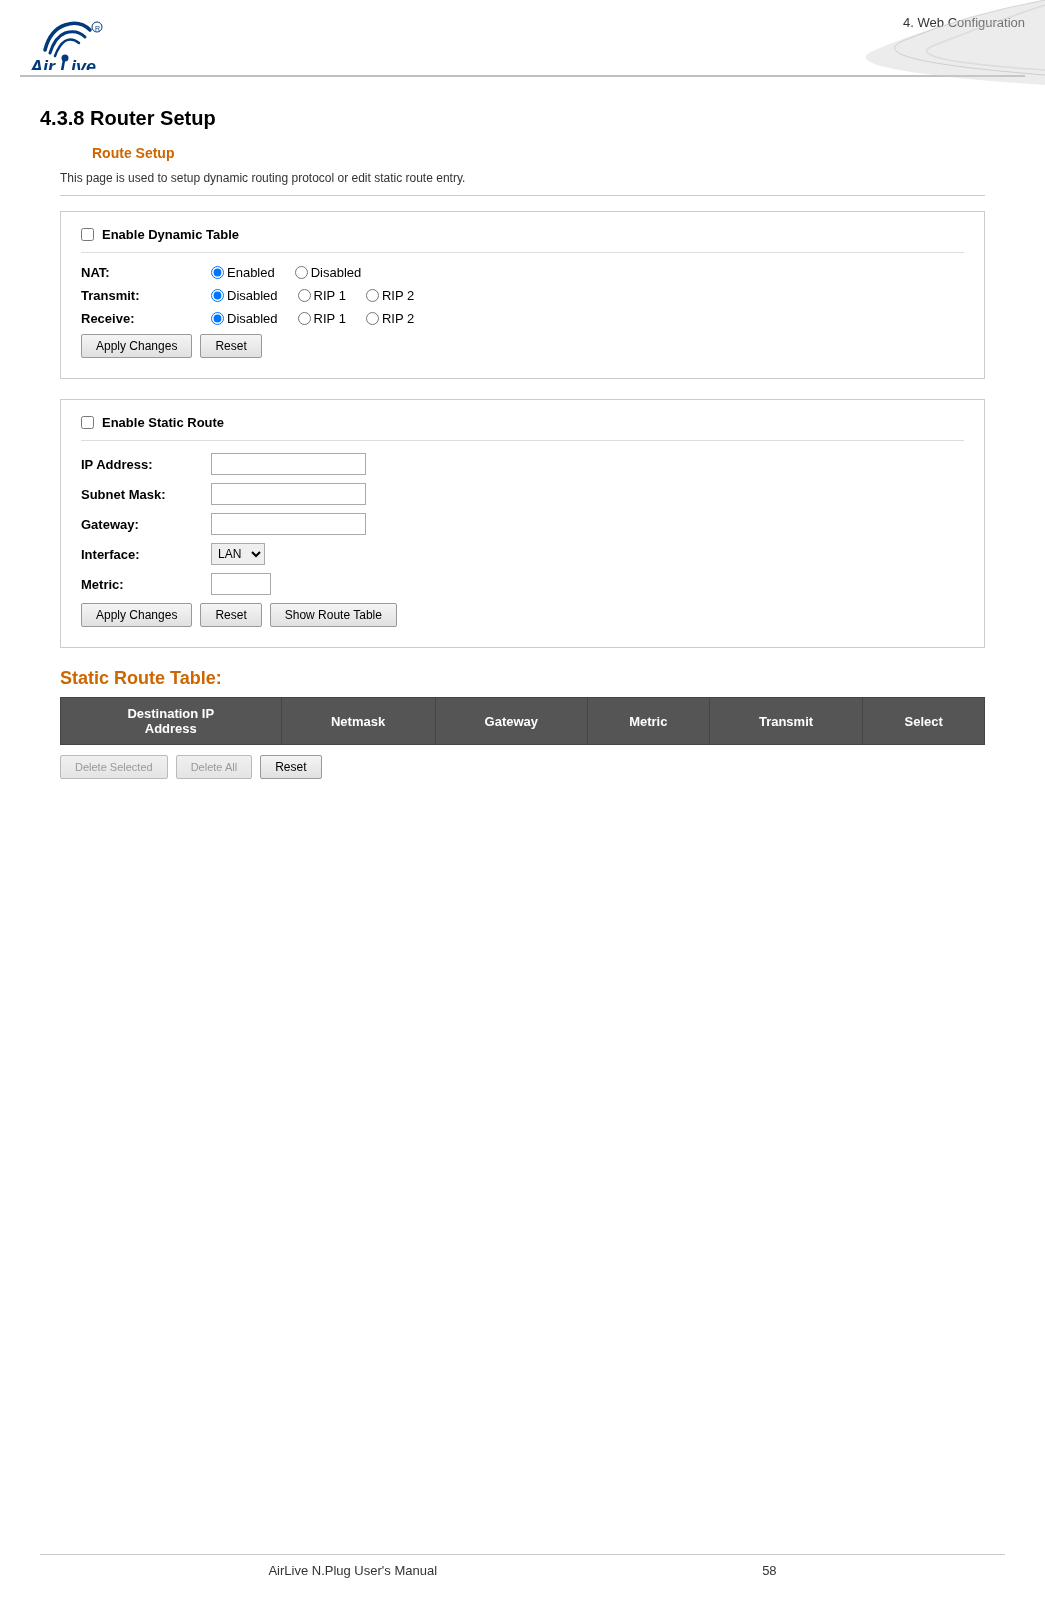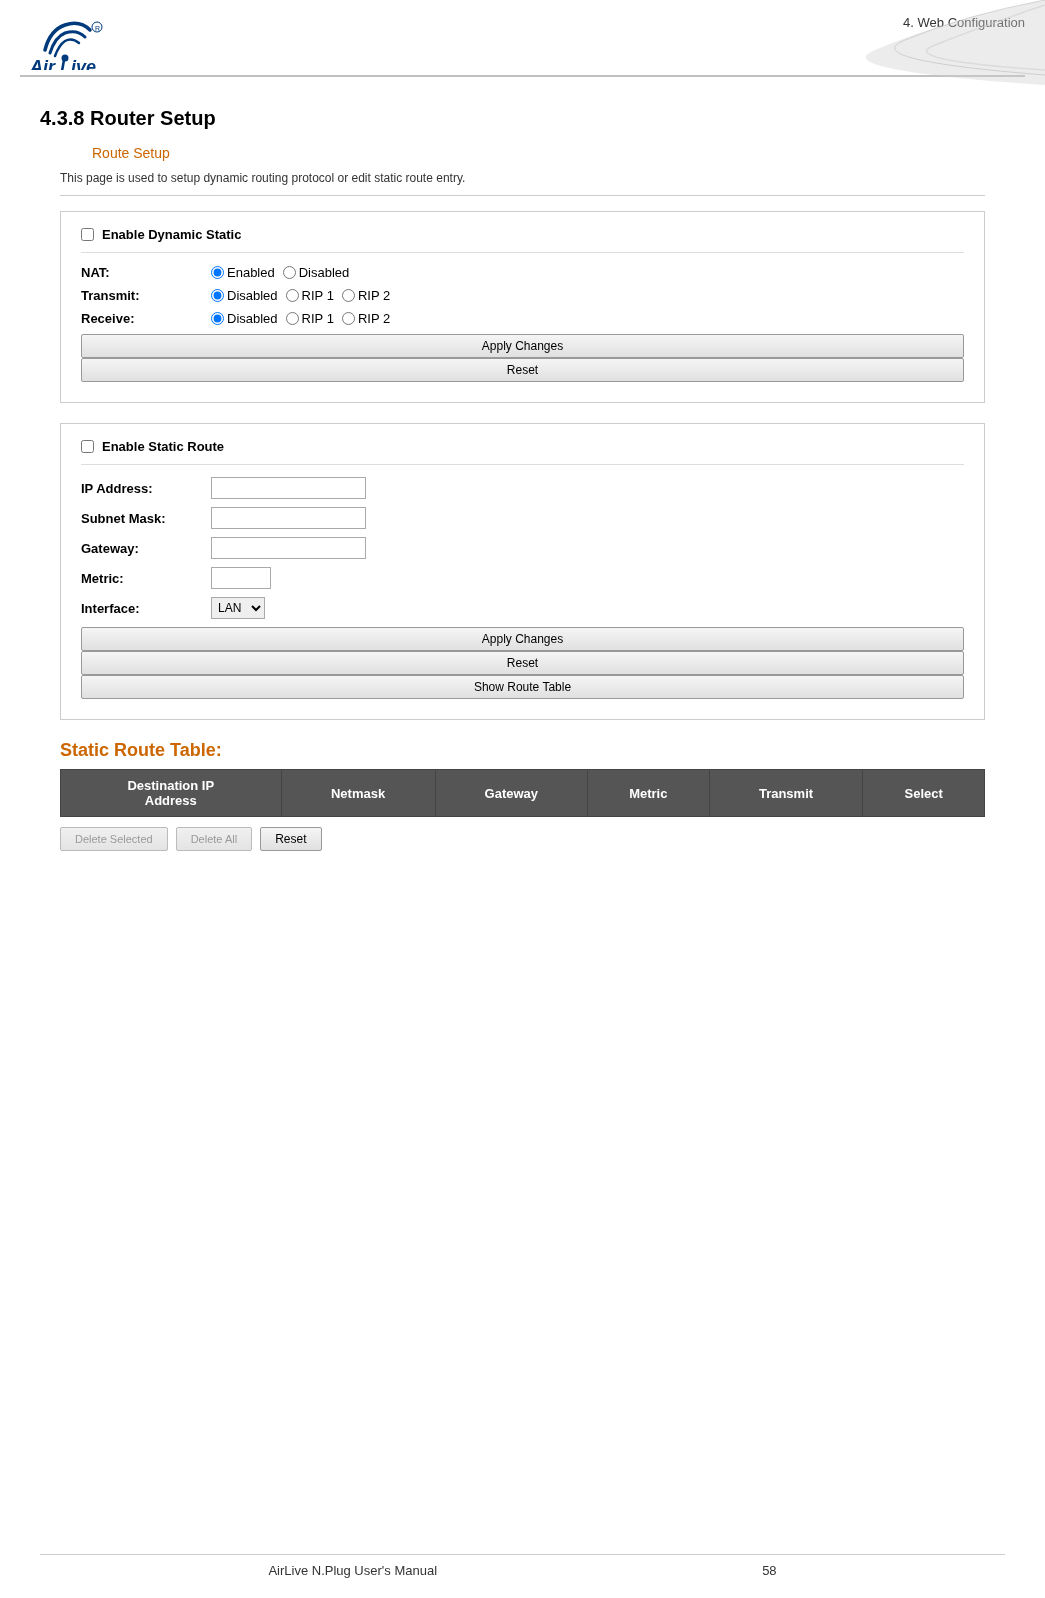--- a/index.html
+++ b/index.html
@@ -40,21 +40,21 @@
     }
 
     
     .main-content {
       padding: 0 60px;
     }
 
     .section-header {
       color: #cc6600;
       font-size: 14px;
-      font-weight: normal;
+      font-weight: bold;
       margin-bottom: 10px;
       padding-left: 32px;
     }
 
     .description {
       font-size: 12px;
       color: #333;
       margin-bottom: 15px;
       border-bottom: 1px solid #ccc;
       padding-bottom: 10px;
@@ -89,36 +89,36 @@
     }
     .form-label {
       font-weight: bold;
       width: 130px;
       min-width: 130px;
       font-size: 13px;
     }
     .radio-group {
       display: flex;
       align-items: center;
-      gap: 8px;
+      gap: 20px;
     }
     .radio-group label {
       display: flex;
       align-items: center;
       gap: 3px;
       font-size: 13px;
       font-weight: normal;
     }
     .radio-group input[type="radio"] {
       margin: 0;
     }
 
     .button-row {
       display: flex;
-      flex-direction: column;
+      gap: 8px;
     }
     .btn {
       padding: 4px 14px;
       font-size: 12px;
       border: 1px solid #999;
       background: linear-gradient(to bottom, #f5f5f5, #e0e0e0);
       cursor: pointer;
       border-radius: 2px;
       color: #000;
     }
@@ -253,21 +253,21 @@
 <div class="main-content">
 
   <div class="section-header">Route Setup</div>
 
   <div class="description">This page is used to setup dynamic routing protocol or edit static route entry.</div>
 
   <div class="panel">
 
     <div class="enable-row">
       <input type="checkbox" style="">
-      <span class="enable-label">Enable Dynamic Static</span>
+      <span class="enable-label">Enable Dynamic Table</span>
     </div>
 
     <div class="form-row">
       <div class="form-label">NAT:</div>
       <div class="radio-group">
         <label>
           <input type="radio" name="nat" value="enabled" checked="" style="">
           <span>Enabled</span>
         </label>
         <label>
@@ -333,33 +333,33 @@
     </div>
 
     <div class="static-form-row">
       <div class="static-form-label">Subnet Mask:</div>
       <input type="text" class="text-input" value="" style="">
     </div>
 
     <div class="static-form-row">
       <div class="static-form-label">Gateway:</div>
       <input type="text" class="text-input" value="" style="">
-    </div>
-
-    <div class="static-form-row">
-      <div class="static-form-label">Metric:</div>
-      <input type="text" class="text-input-small" value="" style="">
     </div>
 
     <div class="static-form-row">
       <div class="static-form-label">Interface:</div>
       <select class="select-input">
         <option value="lan">LAN</option>
         <option value="wan">WAN</option>
       </select>
+    </div>
+
+    <div class="static-form-row">
+      <div class="static-form-label">Metric:</div>
+      <input type="text" class="text-input-small" value="" style="">
     </div>
 
     <div class="button-row">
       <button class="btn">Apply Changes</button>
       <button class="btn">Reset</button>
       <button class="btn">Show Route Table</button>
     </div>
 
   </div>
 

